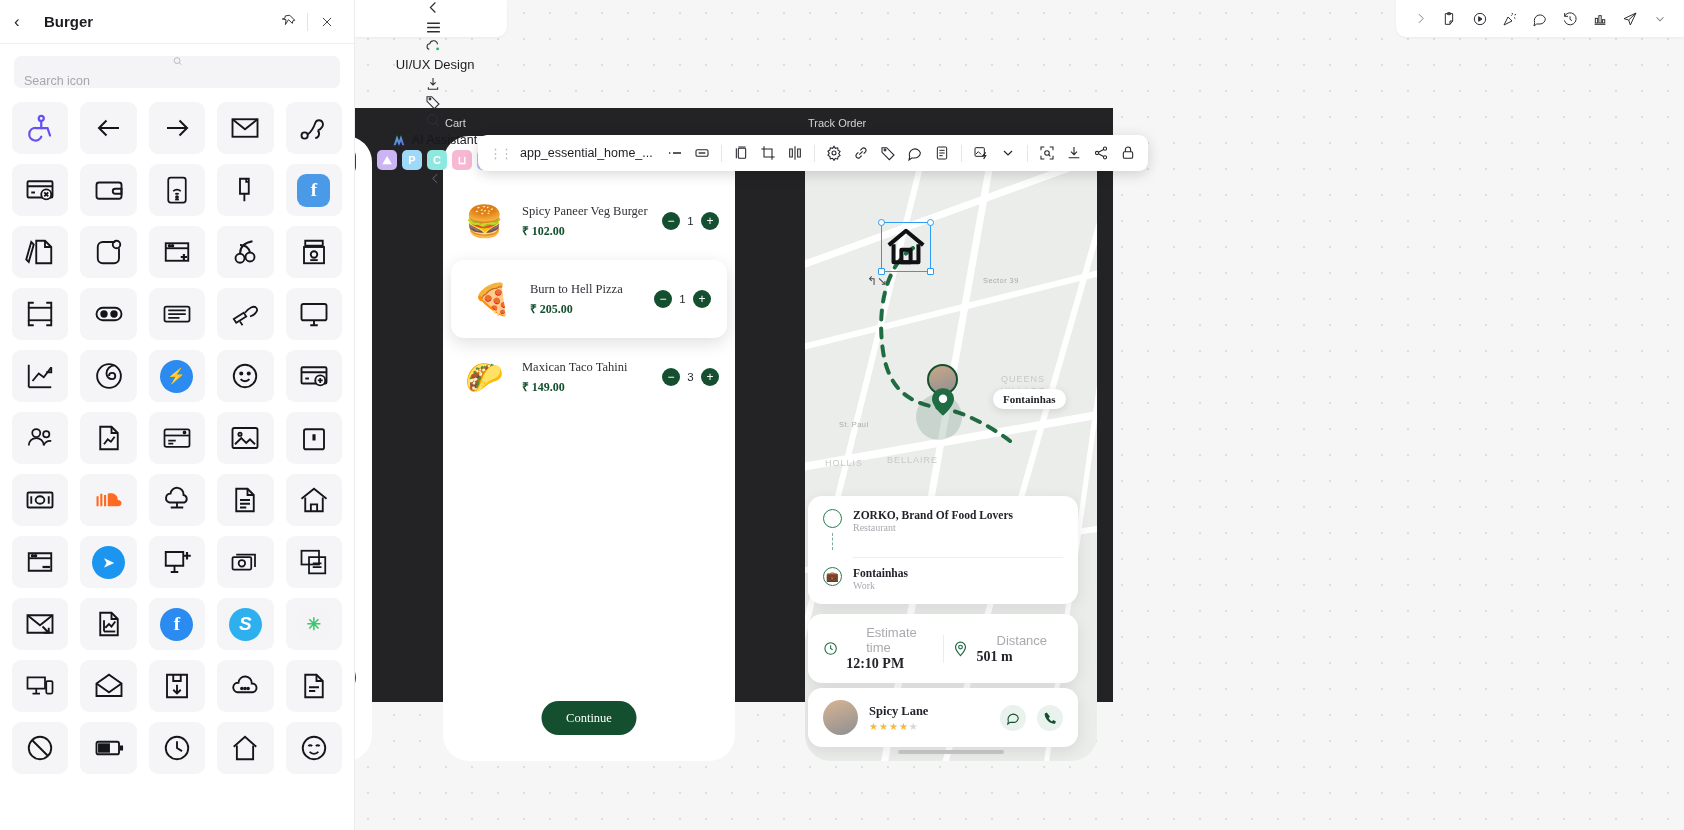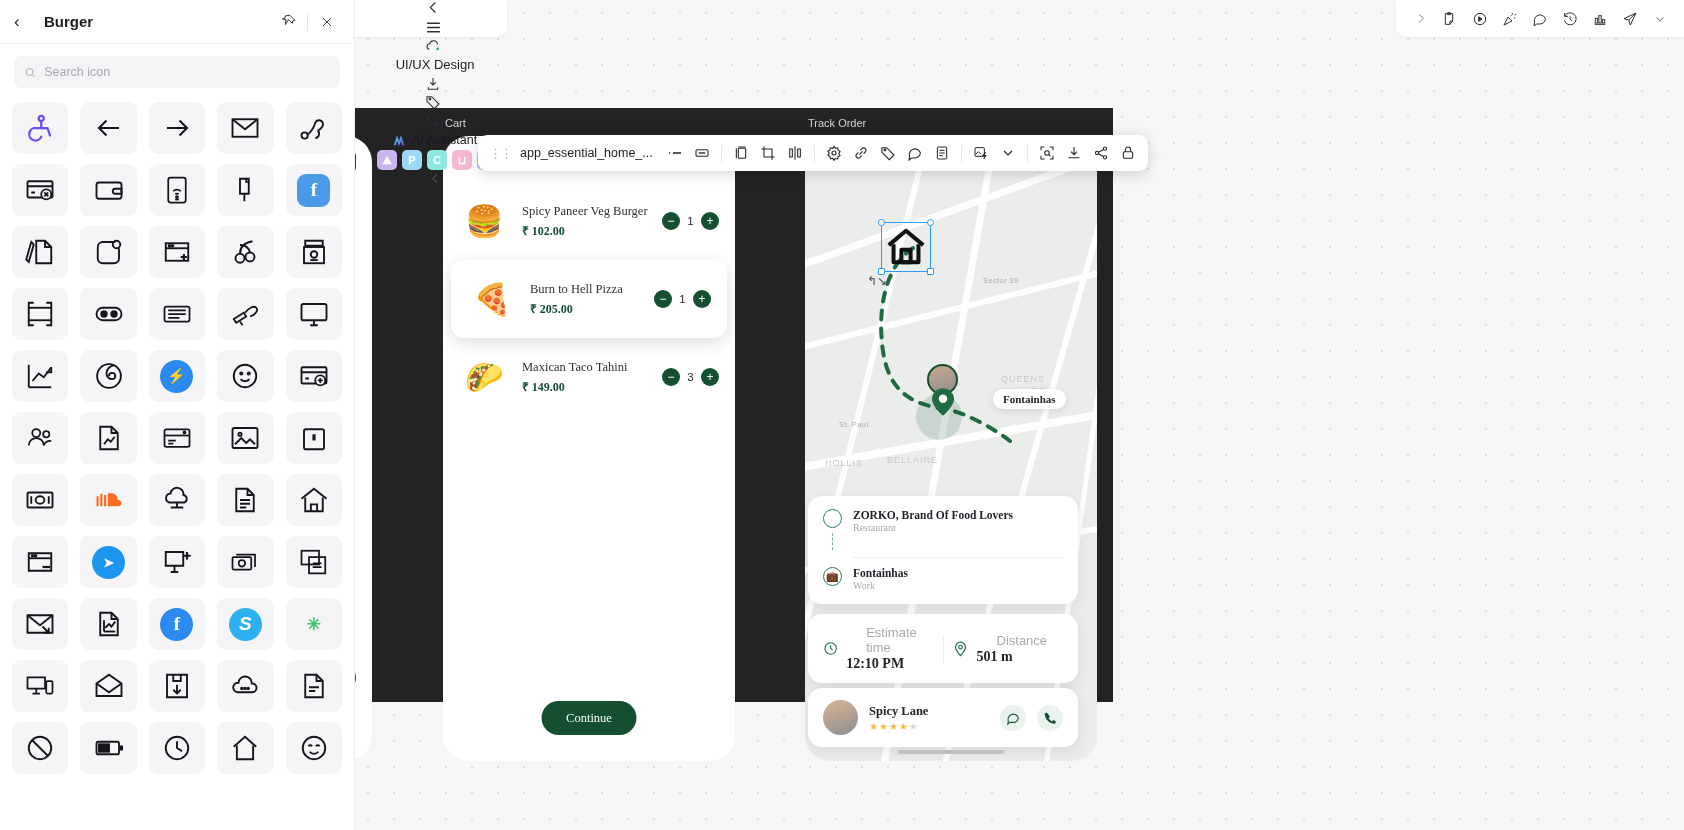--- a/index.html
+++ b/index.html
@@ -14,21 +14,21 @@
      background:#fff; z-index:40; border-right:1px solid #ececee; }
   #icons-header { height:44px; display:flex; align-items:center; padding:0 14px;
      border-bottom:1px solid #eeeef0; }
   .ih-back { font-size:17px; color:#24252a; width:20px; cursor:pointer; line-height:1;}
   #icons-title { font-size:15px; font-weight:600; color:#1b1c20; margin-left:10px; flex:1;}
   .ih-ic { width:26px; height:26px; display:flex; align-items:center; justify-content:center;
      color:#35363b; cursor:pointer;}
   .ih-sep { width:1px; height:18px; background:#e3e3e6; margin:0 6px;}
   #search-wrap { padding:12px 14px 8px 14px; }
   #search-box { height:32px; background:#f4f4f6; border-radius:7px; display:flex;
-     align-items:center; padding:0 10px; gap:8px; }
+     align-items:center; padding:0 10px; gap:8px;flex-direction:column; }
   #search-box input { border:0; background:transparent; outline:none; font-size:12.5px;
      color:#5a5b62; width:100%; font-family:inherit;}
   #search-box input::placeholder { color:#a6a7ad; }
   #icon-grid { padding:6px 12px 10px 12px; display:grid; grid-template-columns:repeat(5,1fr);
      gap:10px 12px; }
   .icell { height:52px; background:#f5f5f7; border-radius:9px; display:flex;
      align-items:center; justify-content:center; cursor:pointer; }
   .icell svg { width:30px; height:30px; }
   .brand { width:33px; height:33px; border-radius:8px; display:flex;
      align-items:center; justify-content:center; font-weight:700; color:#fff; font-size:19px;}

